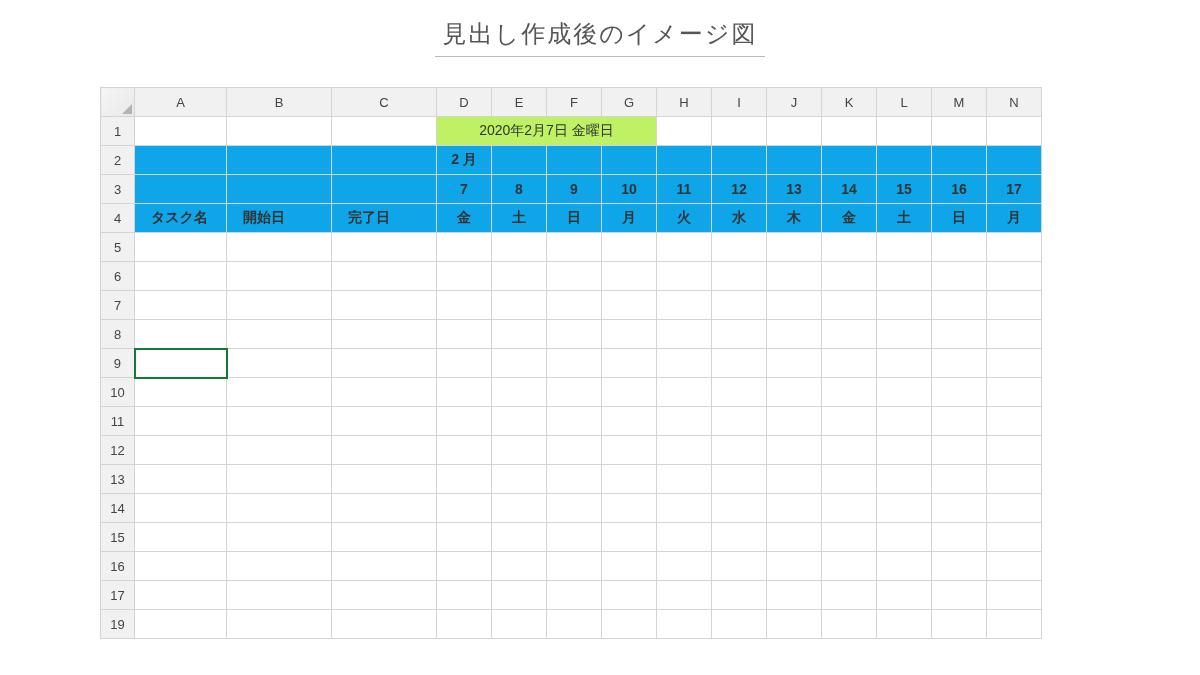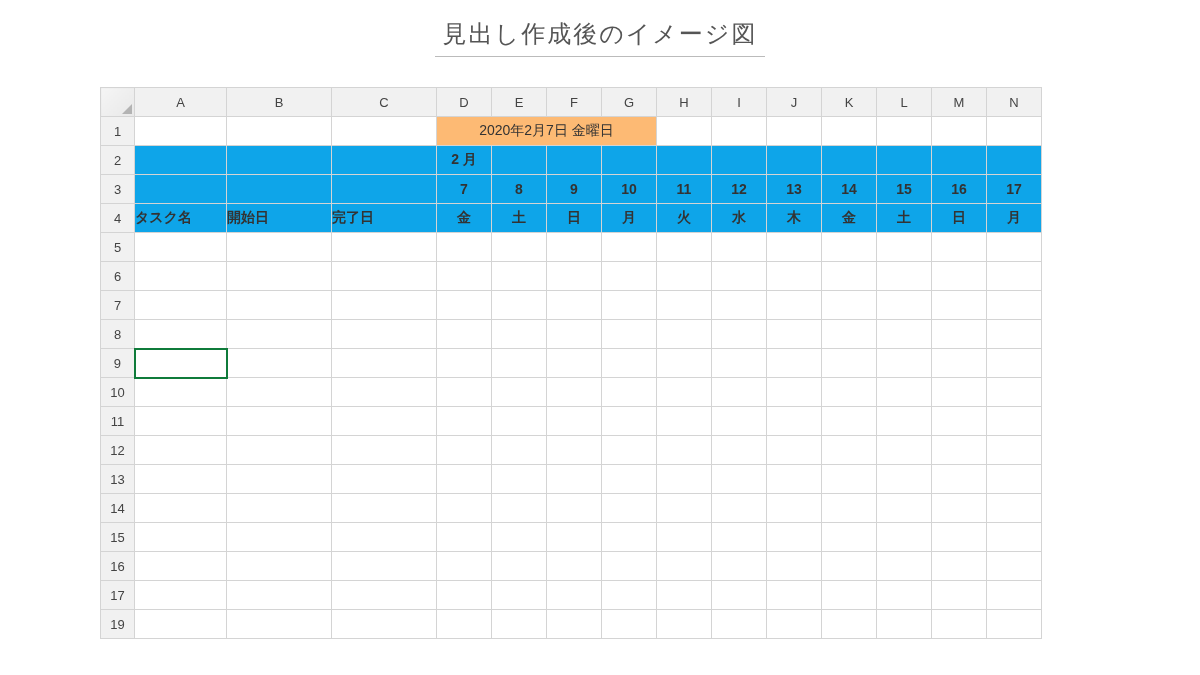--- a/index.html
+++ b/index.html
@@ -66,23 +66,23 @@
     .col-hdr.wc { width: 105px; }
     .row-hdr {
       background: #f1f1f1;
       font-size: 13px;
       color: #444;
       width: 34px;
       text-align: center;
     }
     .cell { background: #fff; }
     .blue { background: #0ea5e9; font-weight: bold; }
-    .peach { background: #fdba74; }
+    .peach { background: #bef264; }
     .selected { border: 2px solid #0f7b3a; }
-    .alignL { text-align: left; padding-left: 0; }
+    .alignL { text-align: left; padding-left: 16px; }
   </style>
 </head>
 <body>
 
 <div class="page-title">見出し作成後のイメージ図</div>
 <div class="title-underline"></div>
 
 <div class="sheet">
 <table>
   <tbody>

